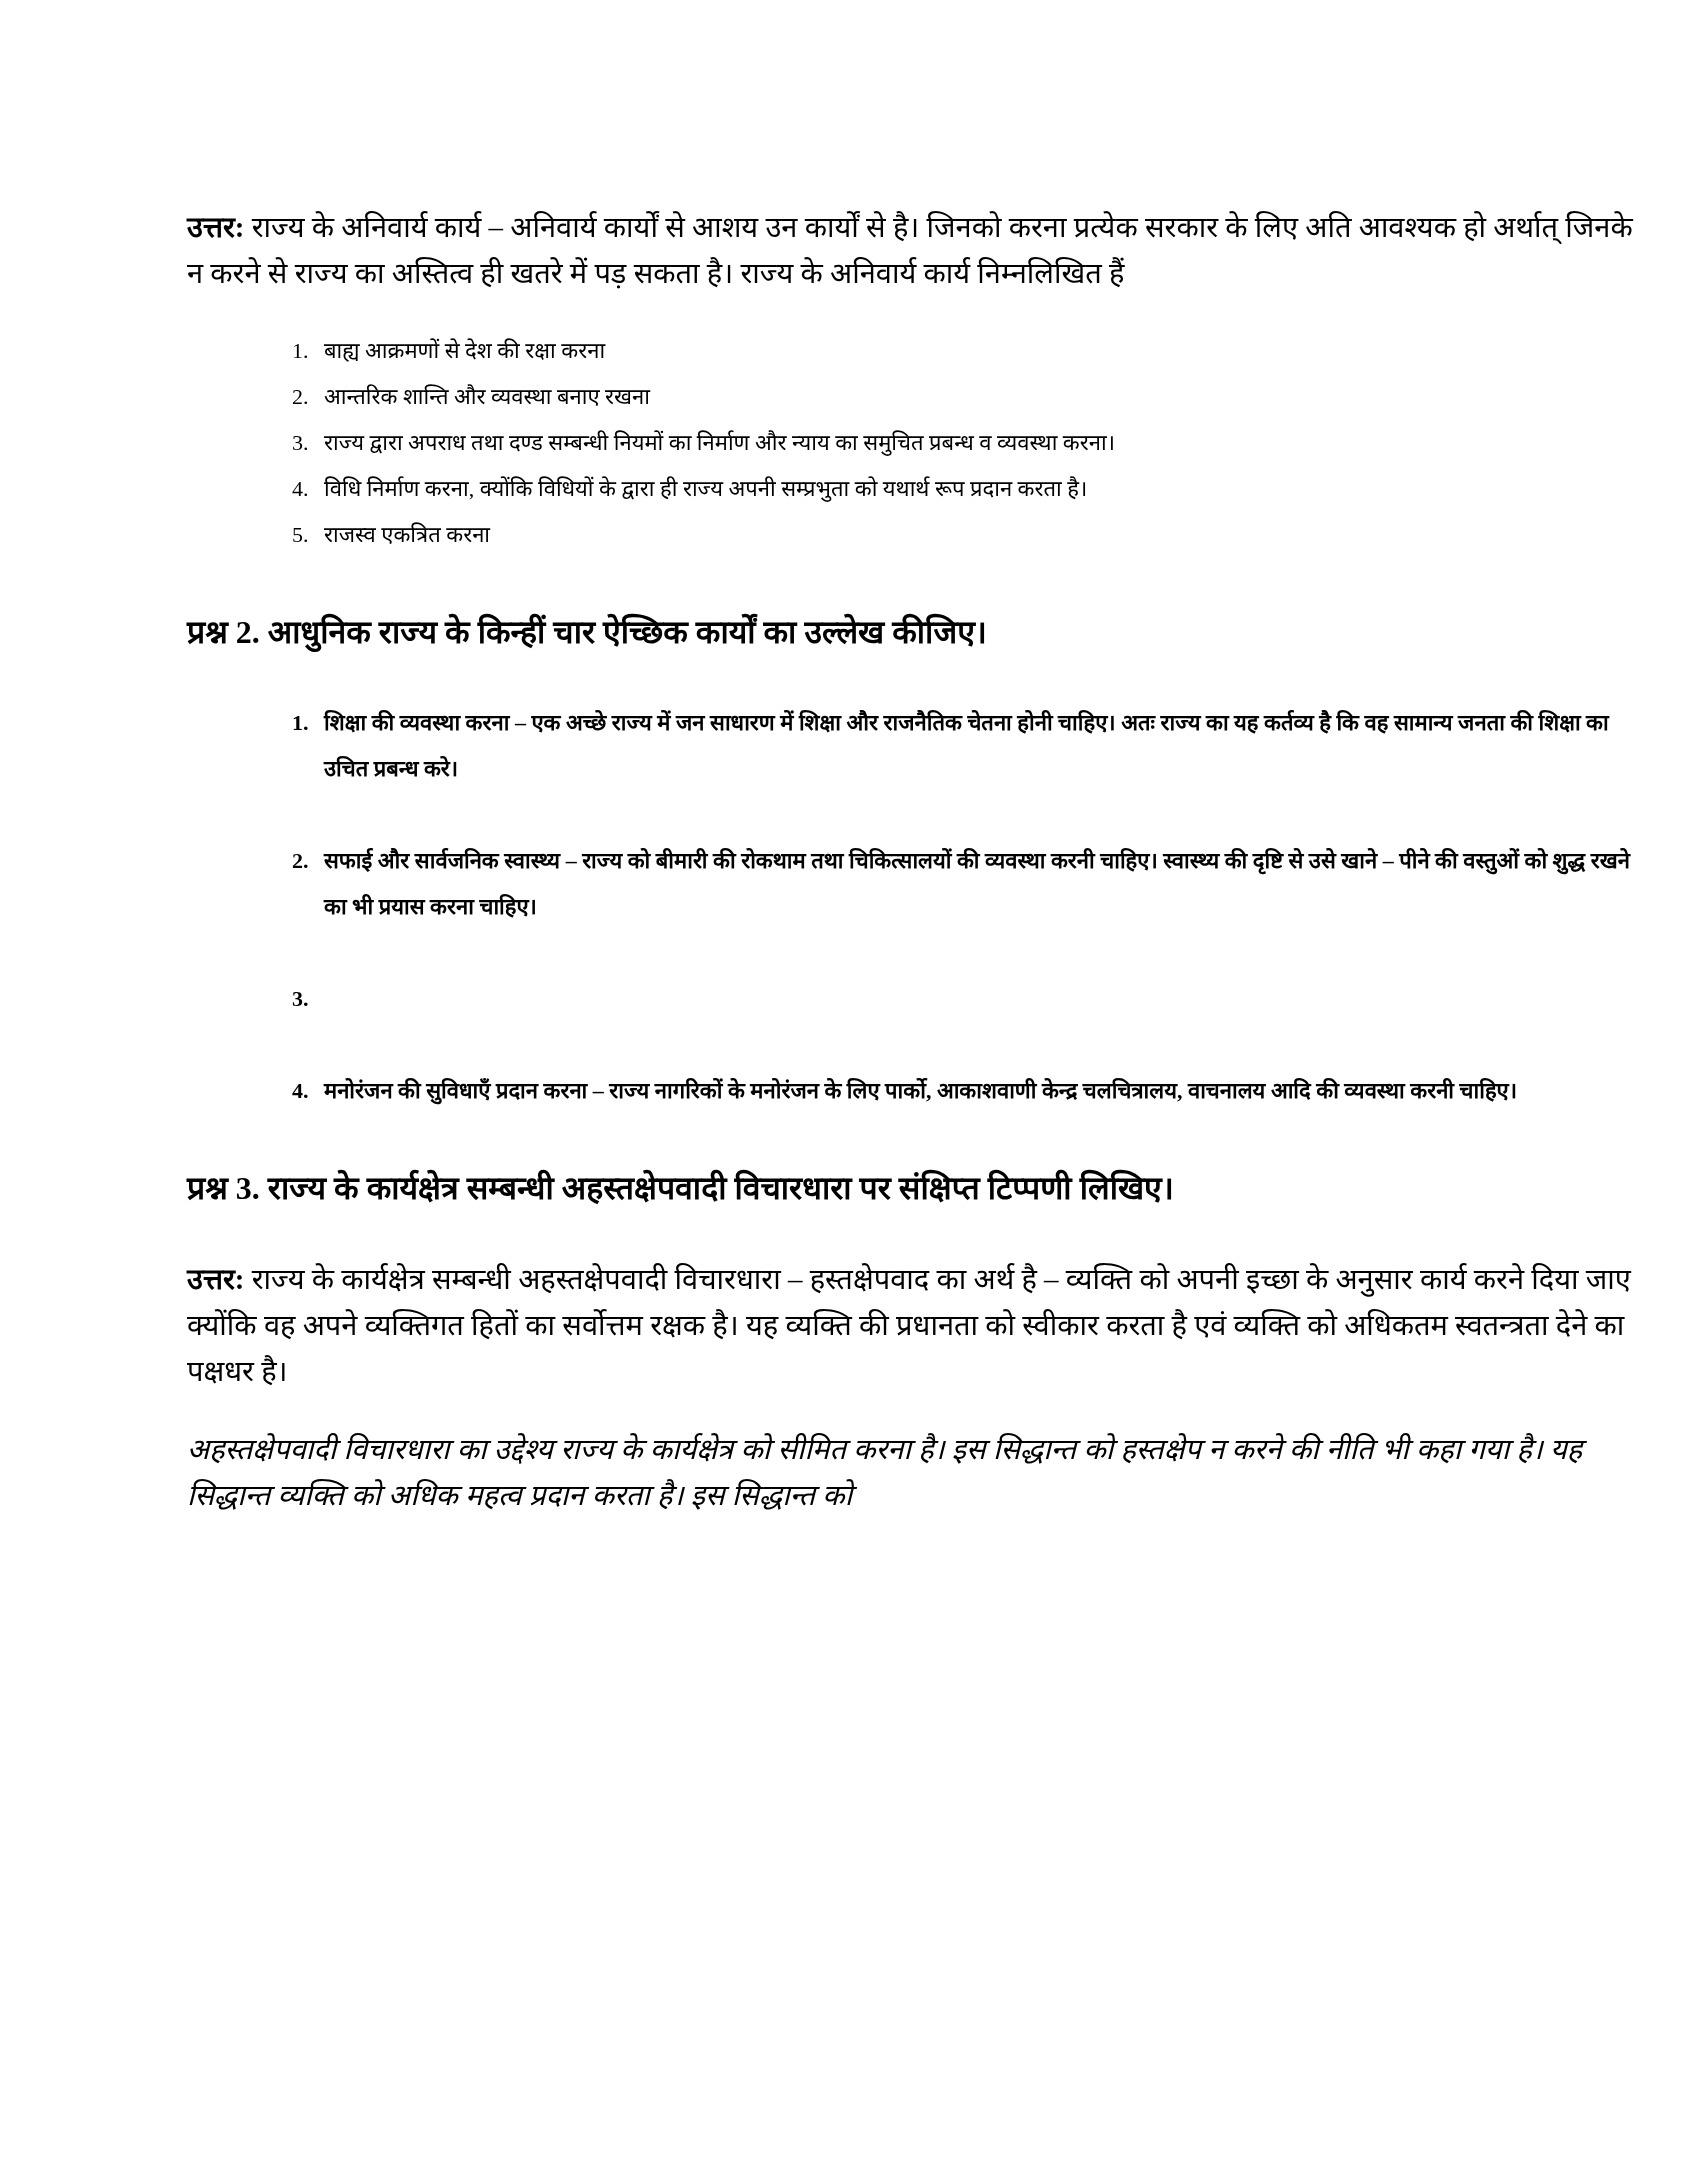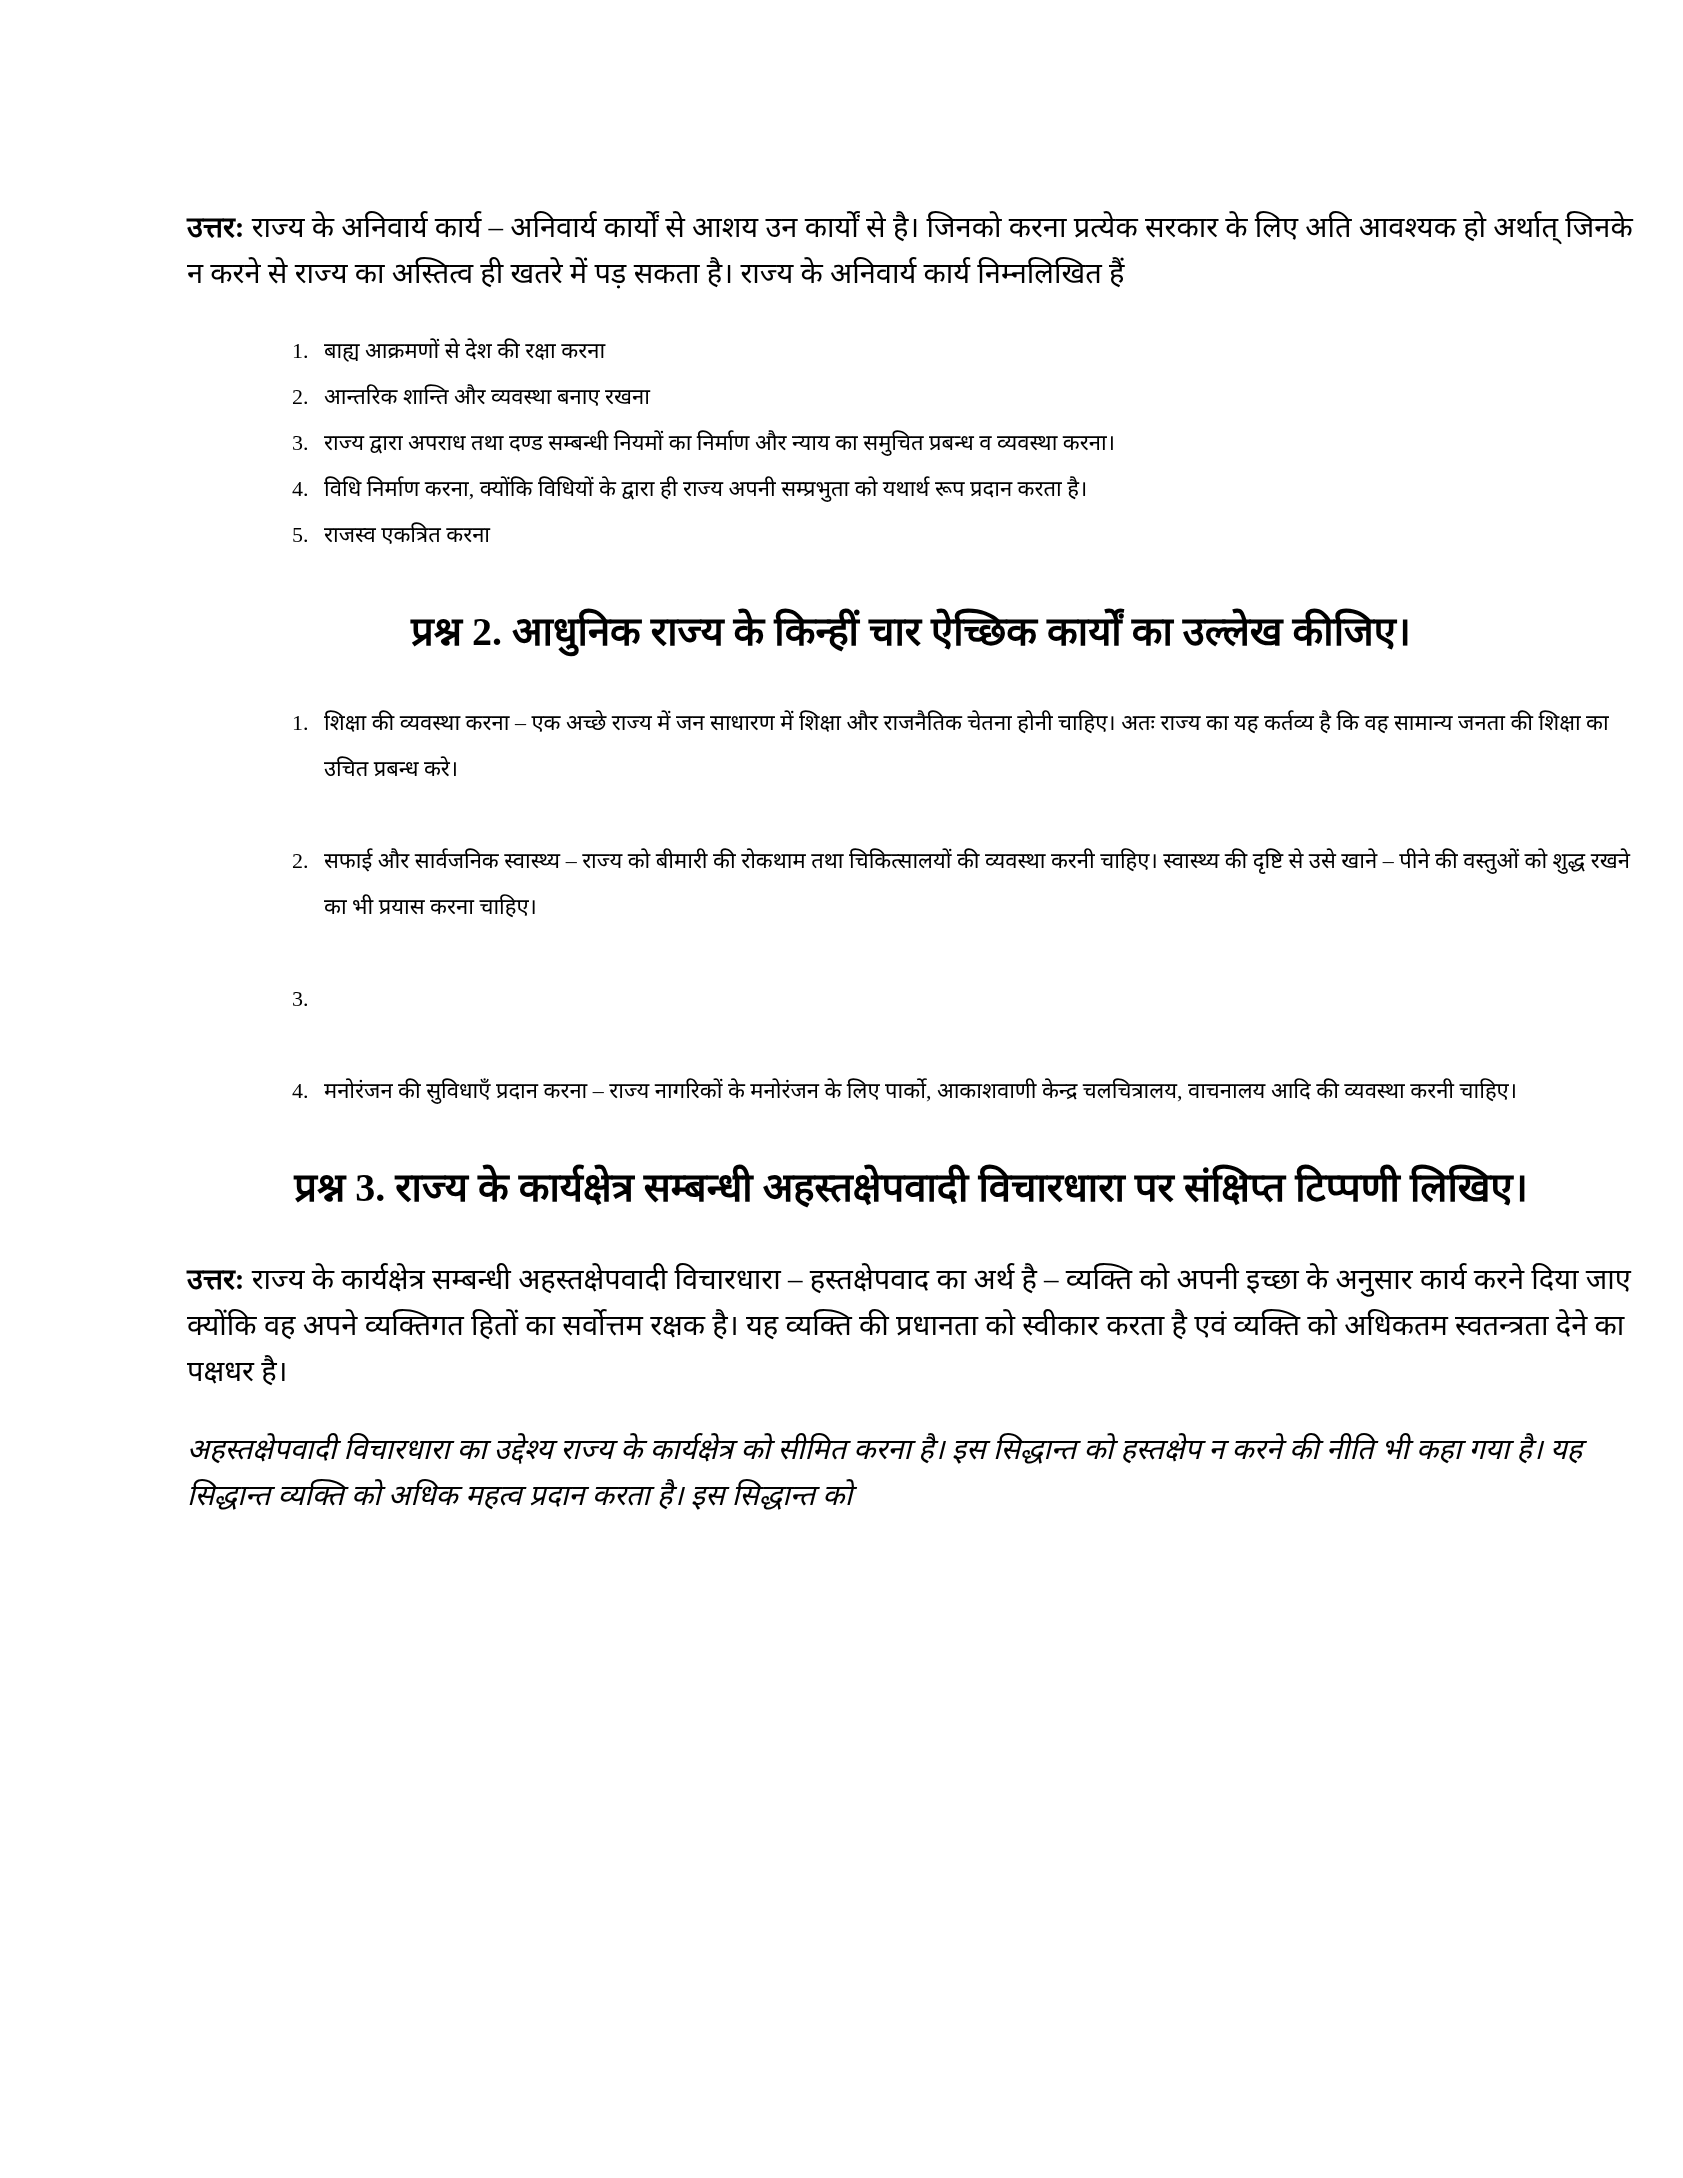--- a/index.html
+++ b/index.html
@@ -23,40 +23,40 @@
   .para {
     font-size: 29px;
     line-height: 46px;
     margin: 0 0 32px 0;
     text-align: left;
   }
   .para .answer-label {
     font-weight: bold;
   }
   .question-heading {
-    font-size: 40px;
+    font-size: 32px;
     line-height: 48px;
     font-weight: bold;
     margin: 50px 0 44px 0;
-    text-align: center;
   }
   ol.answer-list {
     margin: 0 0 50px 0;
     padding-left: 127px;
     font-size: 22px;
     line-height: 46px;
   }
   ol.answer-list li {
     padding-left: 10px;
   }
   ol.tight li {
     margin: 0;
   }
   ol.spaced li {
     margin: 0 0 46px 0;
+    font-weight: bold;
   }
   ol.spaced li:last-child {
     margin-bottom: 0;
   }
   .sub-paragraph {
     display: block;
     margin-top: 46px;
   }
   .closing-paragraph {
     margin-bottom: 0;

